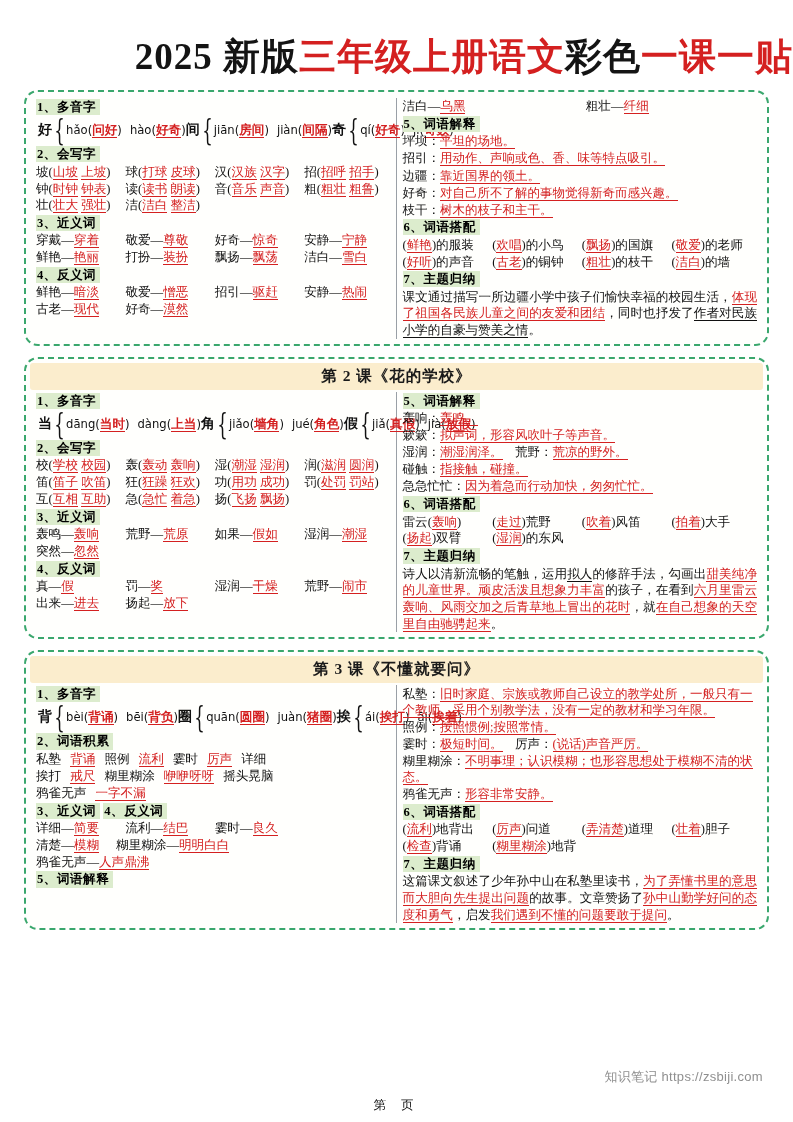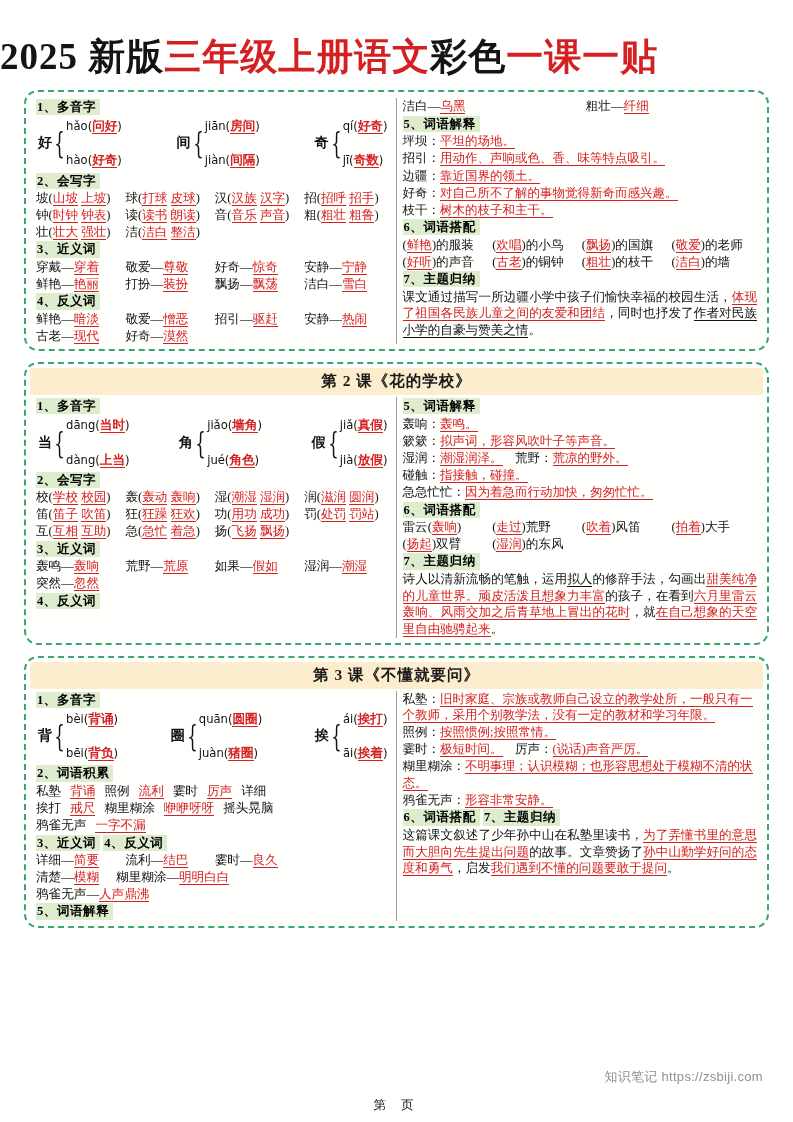--- a/index.html
+++ b/index.html
@@ -8,21 +8,21 @@
     width: 793px;
     height: 1122px;
     background: #ffffff;
     font-family: "Liberation Serif", "DejaVu Serif", serif;
     position: relative;
     overflow: hidden;
   }
 
   
   .page-title {
-    text-align: left;
+    text-align: right;
     font-family: "Liberation Serif", "DejaVu Serif", serif;
     font-weight: bold;
     font-size: 37px;
     letter-spacing: 1px;
     padding-top: 32px;
     padding-bottom: 8px;
     white-space: nowrap;
     color: #1a1a1a;
   }
   .page-title .red { color: #d42020; }
@@ -91,21 +91,21 @@
   }
   .brace {
     font-size: 30px;
     line-height: 0.8;
     color: #111;
     font-family: "DejaVu Serif", serif;
     transform: scaleX(0.55);
     display: inline-block;
     margin: 0 -4px 0 -3px;
   }
-  .poly-items { display: flex; flex-direction: column; gap: 18px; }
+  .poly-items { display: flex; flex-direction: row; gap: 8px; }
   .poly-item { font-size: 11.6px; color: #111; white-space: nowrap; font-family: "DejaVu Sans", sans-serif; }
   .poly-item .w { font-family: "Liberation Serif", serif; font-weight: bold; font-size: 12.6px; color: #d42020; }
   .poly-item .w .u { border-bottom: 1px solid #d42020; }
 
   
   .grid3 {
     display: grid;
     grid-template-columns: 1fr 1fr 1fr 1fr;
     column-gap: 4px;
     row-gap: 0px;
@@ -300,20 +300,28 @@
           </div>
         <div class="sec">3、近义词</div>
         <div class="grid3">
             <div class="cellitem">轰鸣—<span class="ru">轰响</span></div>
             <div class="cellitem">荒野—<span class="ru">荒原</span></div>
             <div class="cellitem">如果—<span class="ru">假如</span></div>
             <div class="cellitem">湿润—<span class="ru">潮湿</span></div>
             <div class="cellitem">突然—<span class="ru">忽然</span></div>
           </div>
         <div class="sec">4、反义词</div>
+        <div class="grid3">
+            <div class="cellitem">真—<span class="ru">假</span></div>
+            <div class="cellitem">罚—<span class="ru">奖</span></div>
+            <div class="cellitem">湿润—<span class="ru">干燥</span></div>
+            <div class="cellitem">荒野—<span class="ru">闹市</span></div>
+            <div class="cellitem">出来—<span class="ru">进去</span></div>
+            <div class="cellitem">扬起—<span class="ru">放下</span></div>
+          </div>
       </div>
       <div class="col">
         <div class="sec">5、词语解释</div>
         <div class="def"><span class="k">轰响：</span><span class="v">轰鸣。</span></div><div class="def"><span class="k">簌簌：</span><span class="v">拟声词，形容风吹叶子等声音。</span></div><div class="def"><span class="k">湿润：</span><span class="v">潮湿润泽。</span>&nbsp;&nbsp;&nbsp;&nbsp;<span class="k">荒野：</span><span class="v">荒凉的野外。</span></div><div class="def"><span class="k">碰触：</span><span class="v">指接触，碰撞。</span></div><div class="def"><span class="k">急急忙忙：</span><span class="v">因为着急而行动加快，匆匆忙忙。</span></div>
         <div class="sec">6、词语搭配</div>
         <div class="grid3">
             <div class="cellitem">雷云(<span class="ru">轰响</span>)</div>
             <div class="cellitem">(<span class="ru">走过</span>)荒野</div>
             <div class="cellitem">(<span class="ru">吹着</span>)风笛</div>
             <div class="cellitem">(<span class="ru">拍着</span>)大手</div>
@@ -368,20 +376,28 @@
             <div class="cellitem">清楚—<span class="ru">模糊</span></div>
             <div class="cellitem">糊里糊涂—<span class="ru">明明白白</span></div>
           </div><div class="grid3">
             <div class="cellitem">鸦雀无声—<span class="ru">人声鼎沸</span></div>
           </div>
         <div class="sec">5、词语解释</div>
       </div>
       <div class="col">
         <div class="def"><span class="k">私塾：</span><span class="v">旧时家庭、宗族或教师自己设立的教学处所，一般只有一个教师，采用个别教学法，没有一定的教材和学习年限。</span></div><div class="def"><span class="k">照例：</span><span class="v">按照惯例;按照常情。</span></div><div class="def"><span class="k">霎时：</span><span class="v">极短时间。</span>&nbsp;&nbsp;&nbsp;&nbsp;<span class="k">厉声：</span><span class="v">(说话)声音严厉。</span></div><div class="def"><span class="k">糊里糊涂：</span><span class="v">不明事理；认识模糊；也形容思想处于模糊不清的状态。</span></div><div class="def"><span class="k">鸦雀无声：</span><span class="v">形容非常安静。</span></div>
         <div class="sec">6、词语搭配</div>
+        <div class="grid3">
+            <div class="cellitem">(<span class="ru">流利</span>)地背出</div>
+            <div class="cellitem">(<span class="ru">厉声</span>)问道</div>
+            <div class="cellitem">(<span class="ru">弄清楚</span>)道理</div>
+            <div class="cellitem">(<span class="ru">壮着</span>)胆子</div>
+            <div class="cellitem">(<span class="ru">检查</span>)背诵</div>
+            <div class="cellitem">(<span class="ru">糊里糊涂</span>)地背</div>
+          </div>
         <div class="sec">7、主题归纳</div>
         <div class="para"><span>这篇课文叙述了少年孙中山在私塾里读书，</span><span class="r">为了弄懂书里的意思而大胆向先生提出问题</span><span>的故事。文章赞扬了</span><span class="r">孙中山勤学好问的态度和勇气</span><span>，启发</span><span class="r">我们遇到不懂的问题要敢于提问</span><span>。</span></div>
       </div>
     </div>
   </div>
   </div>
 
 <div class="watermark">知识笔记 https://zsbiji.com</div>
 <div class="footer">第    页</div>
 

